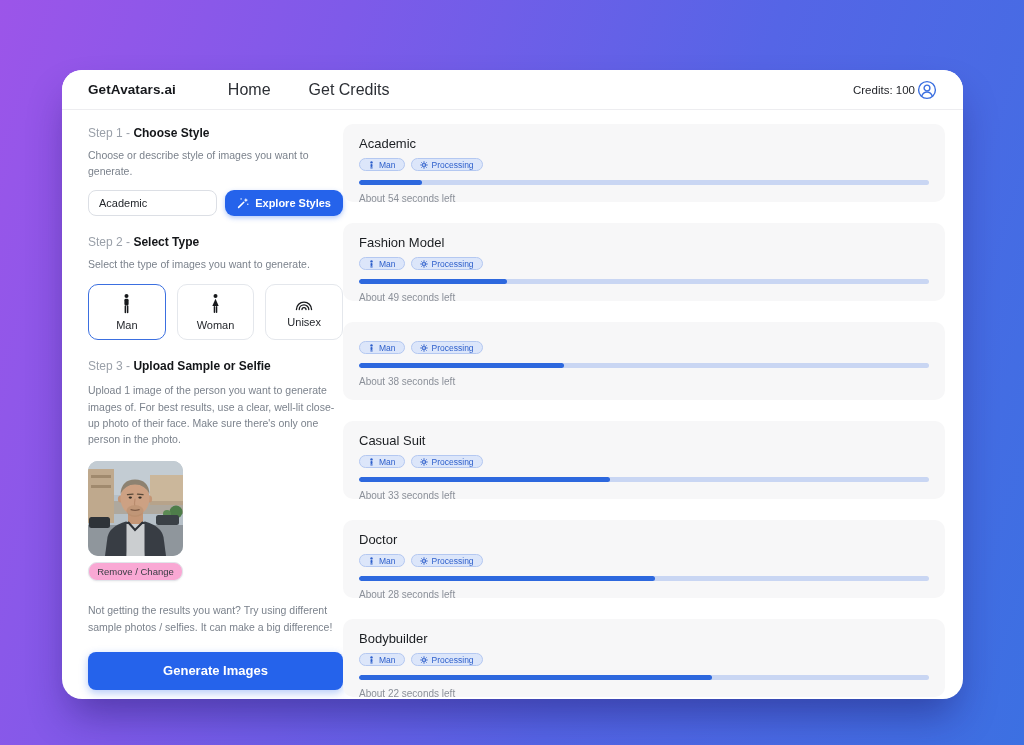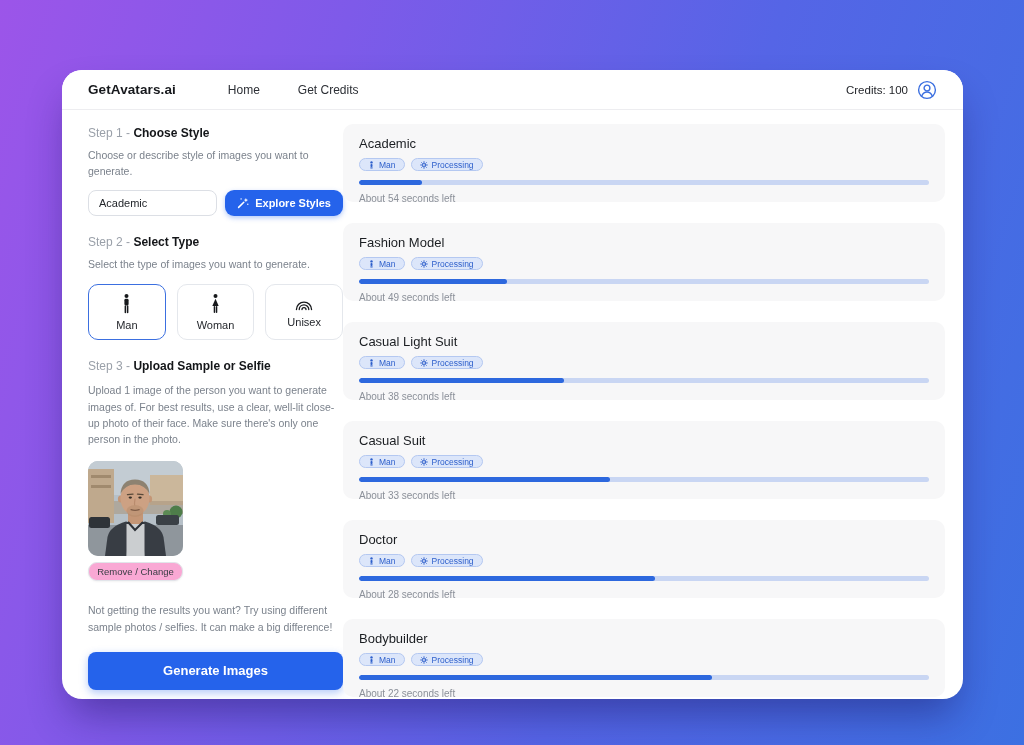--- a/index.html
+++ b/index.html
@@ -14,22 +14,22 @@
     background:#ffffff; border-radius:20px; overflow:hidden;
     box-shadow: 0 22px 40px -8px rgba(25,16,90,.45);
   }
   
   .hdr {
     height:40px; display:flex; align-items:center; padding:0 26px;
     border-bottom:1px solid #ededf0; background:#fff;
   }
   .brand { font-size:13.5px; font-weight:700; color:#16181c; letter-spacing:.1px; }
   .nav { display:flex; gap:38px; margin-left:52px; }
-  .nav a { font-size:12px; color:#2c2f35; text-decoration:none; cursor:pointer; }
-  .hdr-right { margin-left:auto; display:flex; align-items:center; gap:9px; }
+  .nav a { font-size:16px; color:#2c2f35; text-decoration:none; cursor:pointer; }
+  .hdr-right { margin-left:auto; display:flex; align-items:center; gap:2px; }
   .credits { font-size:11.5px; color:#24262b; }
   
   .main { display:flex; padding:14px 18px 0 26px; }
   .leftcol { width:255px; flex:none; }
   .rightcol { flex:1; display:flex; flex-direction:column; gap:21px; }
   
   .step-h { font-size:12px; margin-top:2px; }
   .step-h .pre { color:#9aa0a9; font-weight:400; }
   .step-h .ttl { color:#141619; font-weight:700; }
   .desc { font-size:10.5px; color:#7b828c; line-height:1.5; margin-top:8px; }
@@ -275,21 +275,20 @@
         <span>Processing</span>
       </span>
     </div>
     <div class="progress-track">
       <div class="progress-fill" style="width: 26%;"></div>
     </div>
     <div class="job-eta">About 49 seconds left</div>
   </div>
 
   <div class="job-card">
-    <div class="job-title">Casual Light Suit</div>
     <div class="job-badges">
       <span class="badge">
         <span style="display:flex;">
           <svg width="7" height="8" viewBox="0 0 7 8" fill="#2d5fcb">
             <circle cx="3.5" cy="1.4" r="1.2"></circle>
             <rect x="2.5" y="2.9" width="2" height="3" rx="0.9"></rect>
             <rect x="2.6" y="5.6" width="0.8" height="2.2" rx="0.4"></rect>
             <rect x="3.6" y="5.6" width="0.8" height="2.2" rx="0.4"></rect>
           </svg>
         </span>

